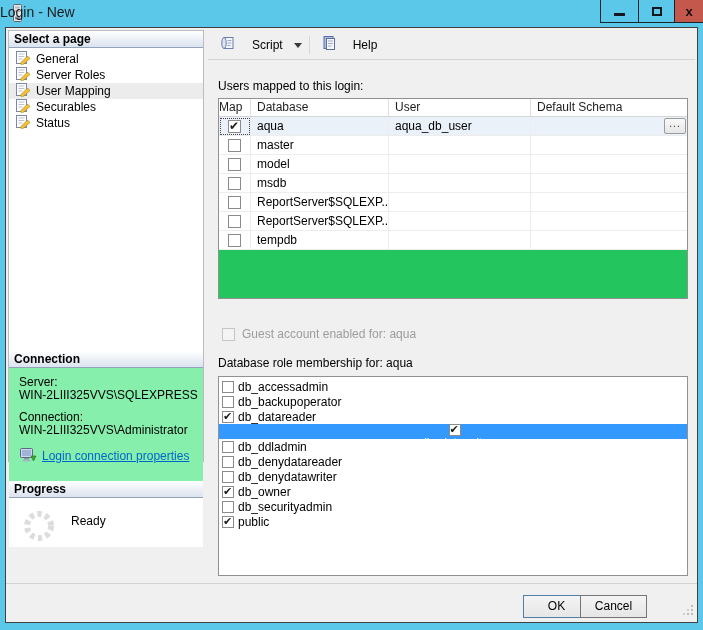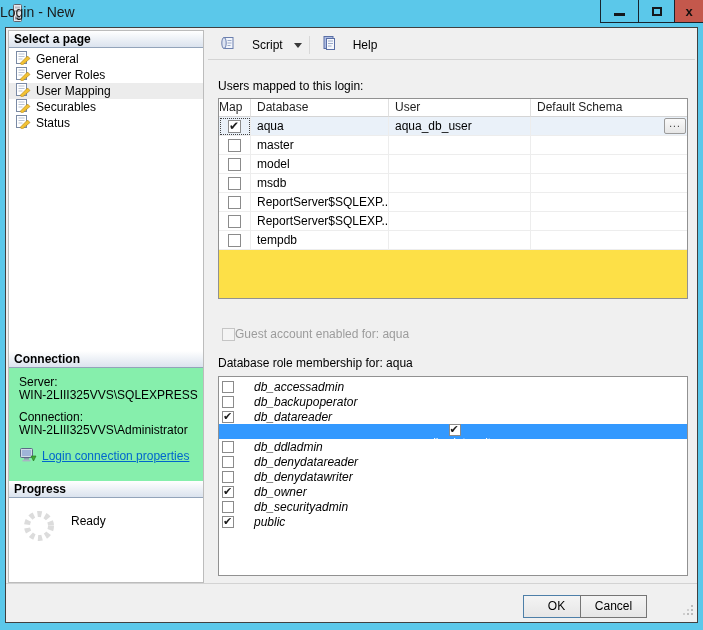--- a/index.html
+++ b/index.html
@@ -31,21 +31,21 @@
   .cap-btn.close{width:29px;background:var(--close-red);border-right:none;font-weight:bold;font-size:13px;color:#14100f;}
   .glyph-min{width:11px;height:3px;background:#14181c;margin-top:6px;}
   .glyph-max{width:10px;height:9px;border:2px solid #14181c;background:transparent;}
   
   .client{
     position:absolute;left:5px;top:27px;width:693px;height:596px;
     background:var(--client-bg);border:1px solid #404040;
   }
   
   .sidebar{
-    position:absolute;left:2px;top:2px;width:196px;height:553px;
+    position:absolute;left:2px;top:2px;width:196px;height:432px;
     display:flex;flex-direction:column;border:1px solid #bcbcbc;background:#fff;
   }
   .section-header{
     flex:none;height:17px;line-height:16px;padding-left:5px;font-weight:bold;
     background:linear-gradient(to bottom,#ffffff,#dbe3ee);
     border-bottom:1px solid #93a4ba;
   }
   .pages-box{flex:none;height:303px;background:#fff;padding-top:3px;}
   .page-item{display:flex;align-items:center;height:16px;padding-left:6px;cursor:default;}
   .page-item .page-label{margin-left:5px;}
@@ -66,21 +66,21 @@
   }
   .tool-btn{display:flex;align-items:center;padding:2px 4px;cursor:default;}
   .tool-label{margin-left:16px;}
   .dd-arrow{width:0;height:0;border-left:4px solid transparent;border-right:4px solid transparent;border-top:5px solid #3a3a3a;margin-left:7px;margin-top:2px;}
   .tool-sep{width:1px;height:18px;background:#d8d8d8;margin:0 7px;}
   .panel-content{position:absolute;left:0;top:30px;width:487px;height:523px;}
   .users-label{position:absolute;left:10px;top:19px;}
   
   .map-table{
     position:absolute;left:10px;top:38px;width:470px;height:201px;
-    background:#fde047;border:1px solid #919191;overflow:hidden;
+    background:#22c55e;border:1px solid #919191;overflow:hidden;
   }
   .t-head{display:flex;height:18px;}
   .th{background:#ffffff;border-right:1px solid #e0e0e0;border-bottom:1px solid #d5d5d5;
       padding-left:6px;line-height:17px;color:#1e1e1e;overflow:hidden;white-space:nowrap;}
   .t-row{display:flex;height:19px;background:#fff;}
   .t-row.selected{background:var(--row-highlight);}
   .tc{border-right:1px solid #ededed;border-bottom:1px solid #ededed;
       display:flex;align-items:center;padding-left:6px;overflow:hidden;white-space:nowrap;}
   .c-map{width:32px;flex:none;justify-content:center;padding-left:0;}
   .c-db{width:138px;flex:none;}
@@ -94,28 +94,28 @@
   }
   .t-row.has-browse .browse-btn{display:block;}
   
   .cb{width:13px;height:13px;border:1px solid #8b8b8b;background:#fff;display:inline-block;position:relative;flex:none;}
   .cb.checked::after{content:"\2714";position:absolute;left:0px;top:-2px;font-size:12px;color:#1c1c1c;}
   .cb.small{width:12px;height:12px;}
   .cb.small.checked::after{font-size:11px;top:-2px;}
   .cb.disabled{border-color:#c5c5c5;background:#f4f4f4;}
   
   .guest-row{position:absolute;left:14px;top:267px;display:flex;align-items:center;color:#9c9c9c;}
-  .guest-row .guest-label{}
+  .guest-row .guest-label{margin-left:7px;}
   .roles-label{position:absolute;left:10px;top:296px;}
   .role-list{
     position:absolute;left:10px;top:316px;width:470px;height:200px;
     background:#fff;border:1px solid #919191;overflow:hidden;padding-top:2px;
   }
   .role-item{display:flex;align-items:center;height:15px;padding-left:3px;}
-  .role-item .role-label{margin-left:20px;white-space:nowrap;font-style:italic;}
+  .role-item .role-label{margin-left:4px;white-space:nowrap;}
   .role-item.selected{background:var(--selection-blue);color:#fff;flex-direction:column;}
   
   .footer{position:absolute;left:0;top:555px;width:691px;height:39px;border-top:1px solid #d3d3d3;}
   .dlg-btn{
     position:absolute;top:11px;width:67px;height:23px;text-align:center;line-height:21px;
     background:linear-gradient(#f4f4f4,#e6e6e6);font-family:"Liberation Sans",sans-serif;font-size:12px;color:#000;
   }
   .ok-btn{left:517px;border:1px solid #4d7fa8;}
   .cancel-btn{left:574px;border:1px solid #757575;}
   .grip{position:absolute;right:3px;bottom:3px;}

